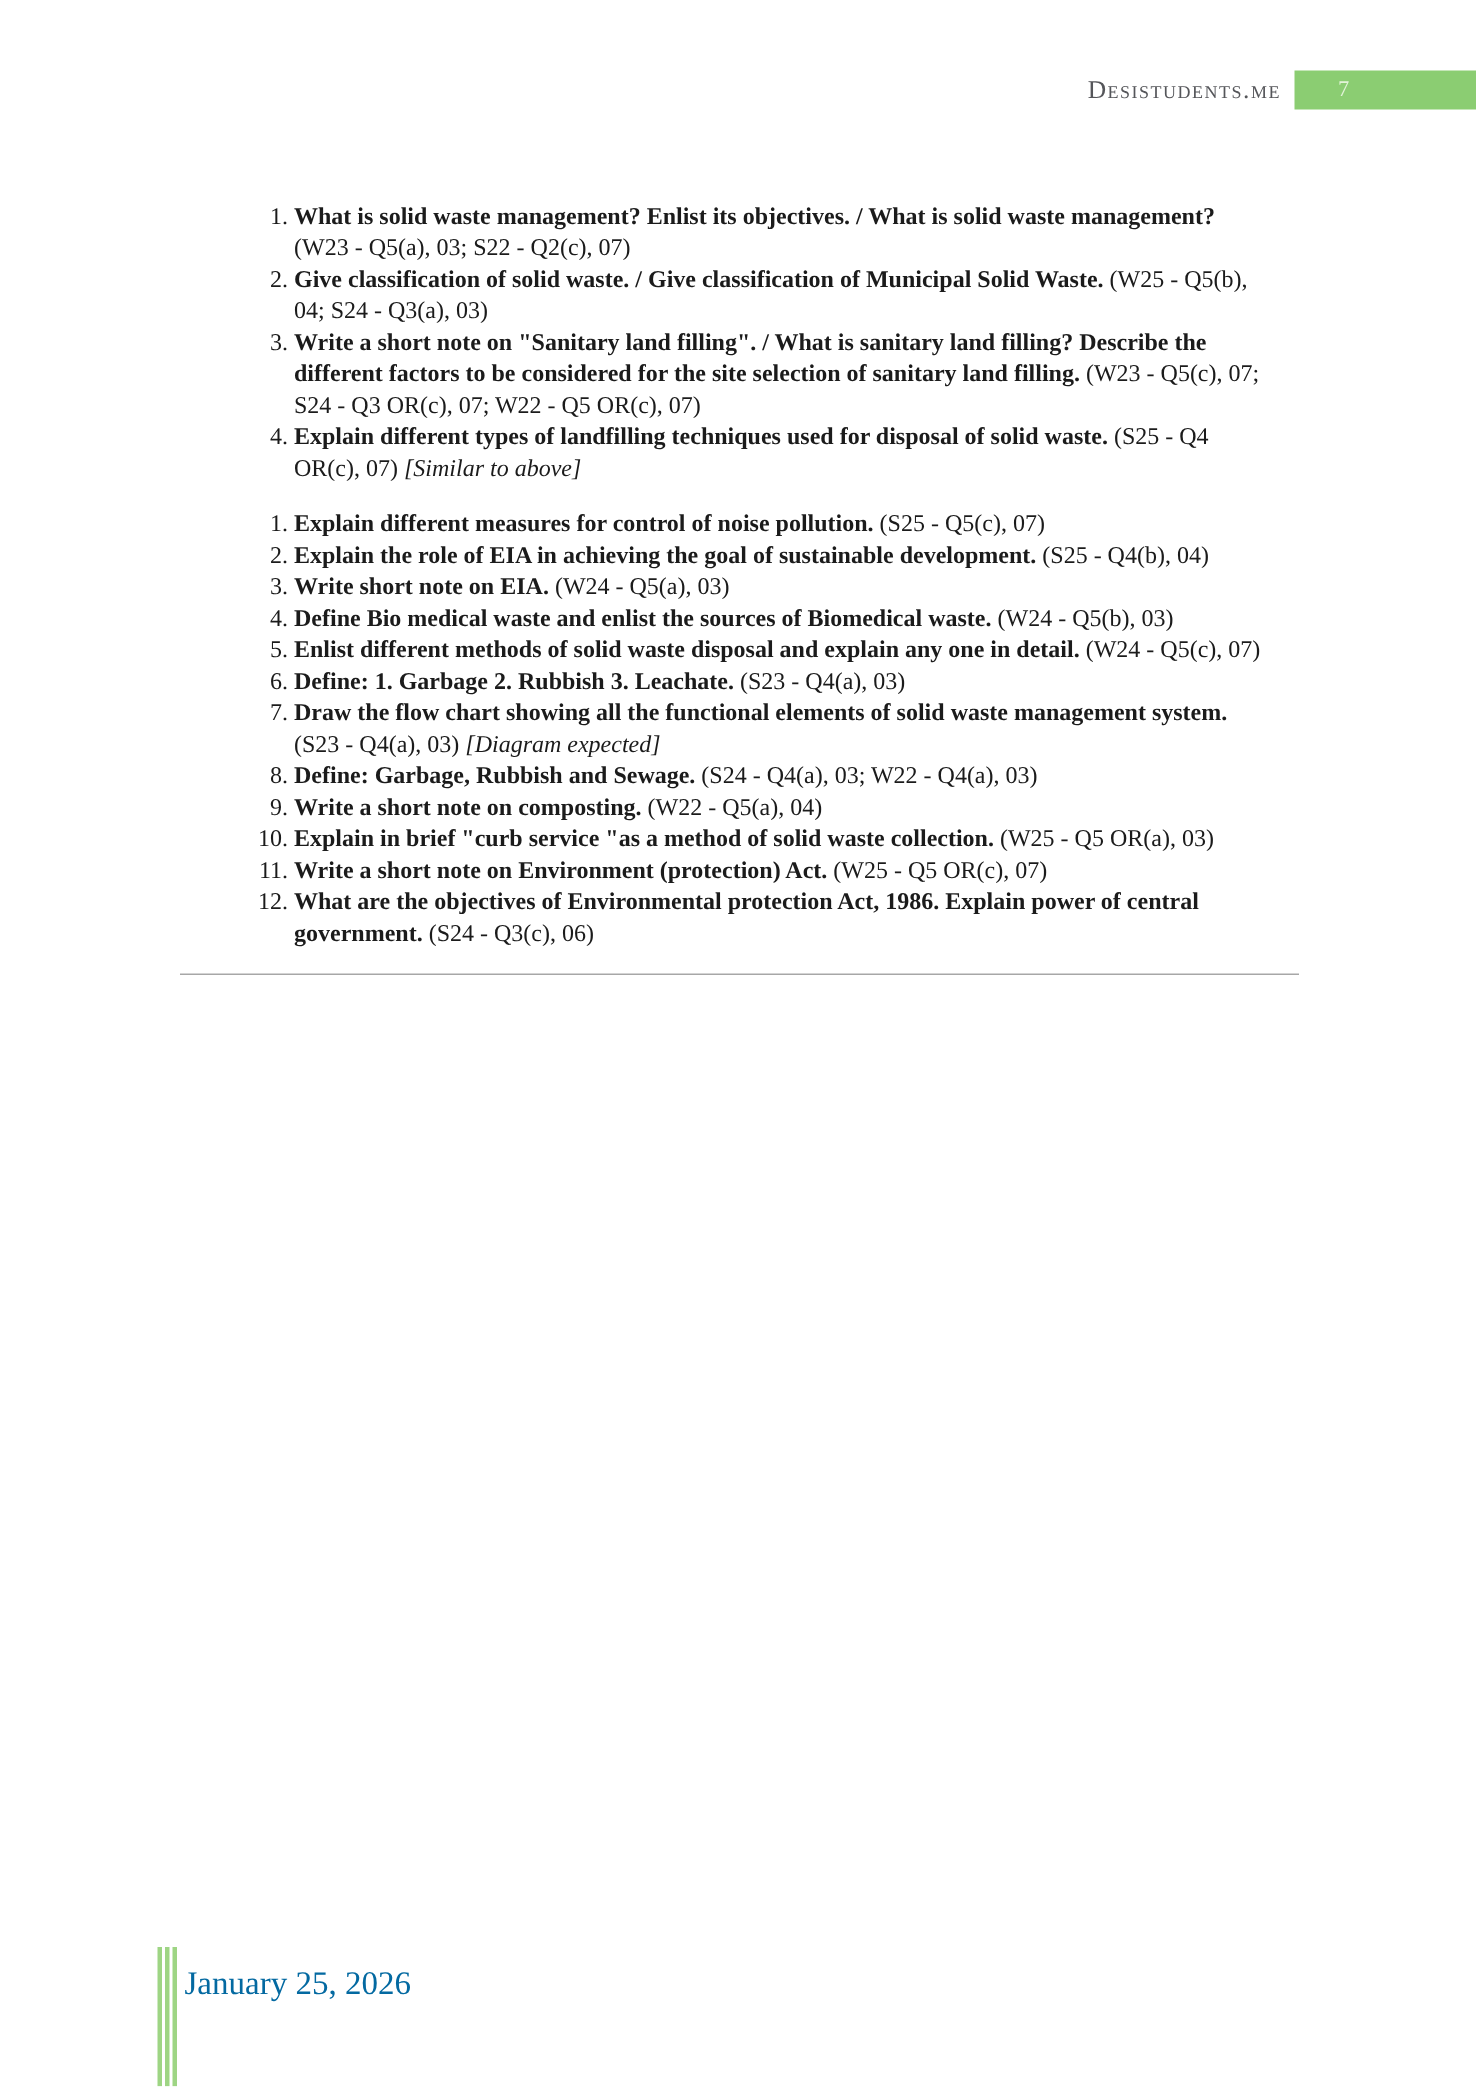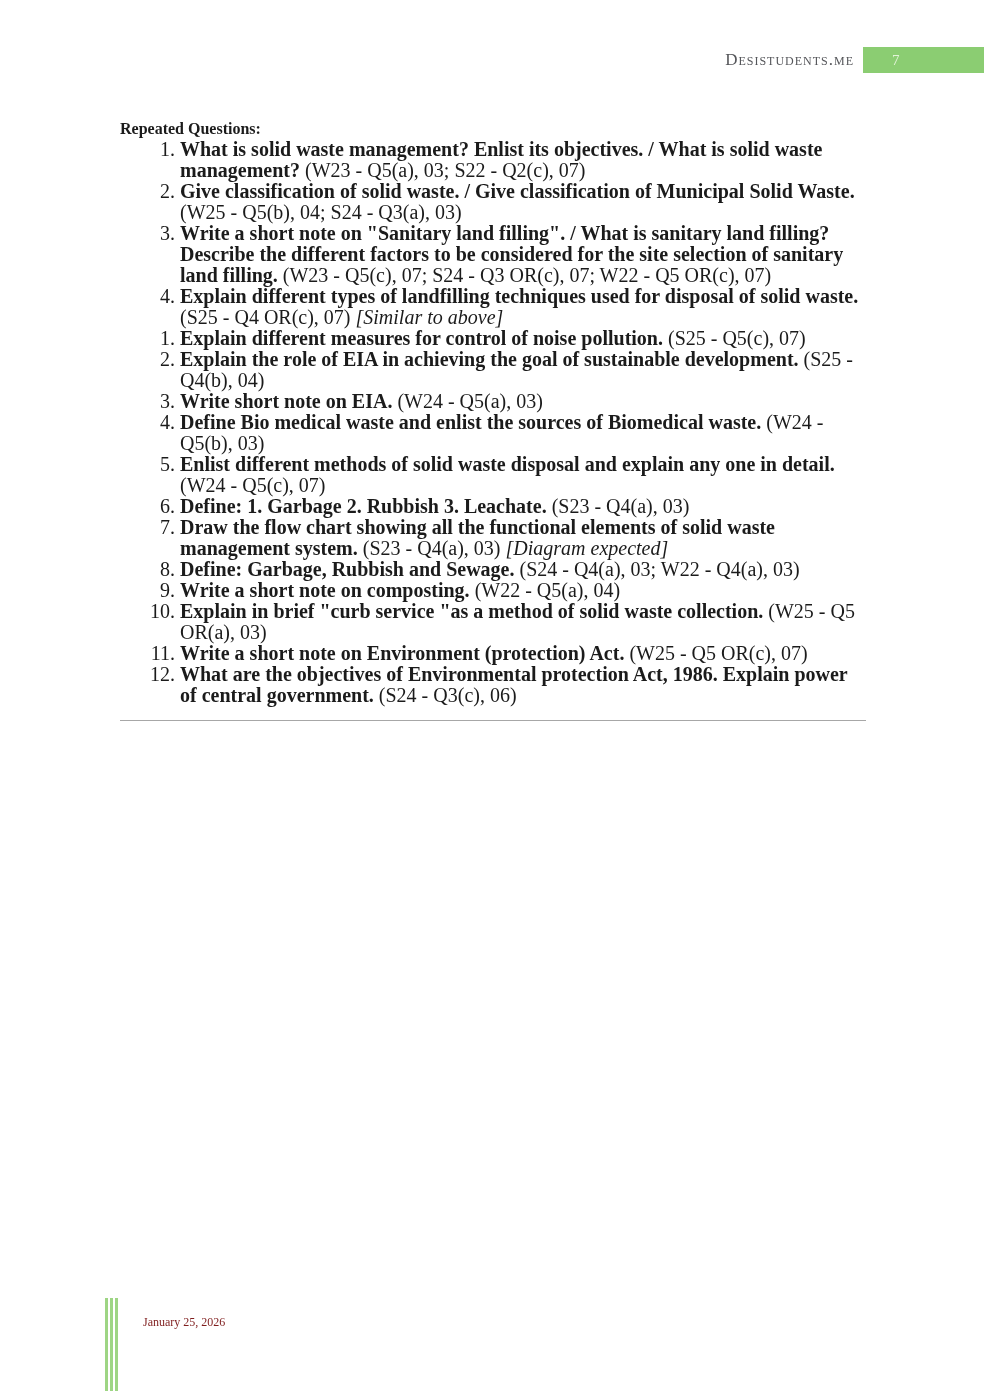--- a/index.html
+++ b/index.html
@@ -61,23 +61,23 @@
     margin: 0 0 27px 0;
     line-height: 25px;
   }
   .section-heading {
     font-size: 16px;
     font-weight: bold;
     margin: 0;
     line-height: 21px;
   }
   ol.question-list {
-    margin: 0;
+    margin: 16px;
     padding: 0 0 0 60px;
-    font-size: 20px;
+    font-size: 16px;
     line-height: 21px;
   }
   ol.question-list li {
     margin: 0;
     padding: 0;
   }
   .q-bold   { font-weight: bold; }
   .q-normal { font-weight: normal; }
   .q-italic { font-style: italic; }
 
@@ -96,40 +96,39 @@
     height: 93px;
     display: flex;
   }
   .footer-bars .bar {
     width: 3px;
     margin-right: 2px;
     background: var(--bar-green, #9ed584);
   }
   .footer-date {
     position: absolute;
-    left: 143px;
+    left: 123px;
     top: 1312px;
-    font-size: 12px;
-    color: #7f1d1d;
+    font-size: 22px;
+    color: #0369a1;
     line-height: 20px;
   }
 </style>
 </head>
 <body>
 
 <div class="page">
 
   <div class="header">
     <span class="brand">Desistudents.me</span>
     <div class="page-badge">7</div>
   </div>
 
   <div class="content">
 
-    <h2 class="section-heading">Repeated Questions:</h2>
     <ol class="question-list">
   <li class="q-item"><span class="q-bold">What is solid waste management? Enlist its objectives. / What is solid waste management?</span><span class="q-normal"> (W23 - Q5(a), 03; S22 - Q2(c), 07)</span><span class="q-italic"></span></li>
 
   <li class="q-item"><span class="q-bold">Give classification of solid waste. / Give classification of Municipal Solid Waste.</span><span class="q-normal"> (W25 - Q5(b), 04; S24 - Q3(a), 03)</span><span class="q-italic"></span></li>
 
   <li class="q-item"><span class="q-bold">Write a short note on "Sanitary land filling". / What is sanitary land filling? Describe the different factors to be considered for the site selection of sanitary land filling.</span><span class="q-normal"> (W23 - Q5(c), 07; S24 - Q3 OR(c), 07; W22 - Q5 OR(c), 07)</span><span class="q-italic"></span></li>
 
   <li class="q-item"><span class="q-bold">Explain different types of landfilling techniques used for disposal of solid waste.</span><span class="q-normal"> (S25 - Q4 OR(c), 07)</span><span class="q-italic"> [Similar to above]</span></li>
 </ol>
 

